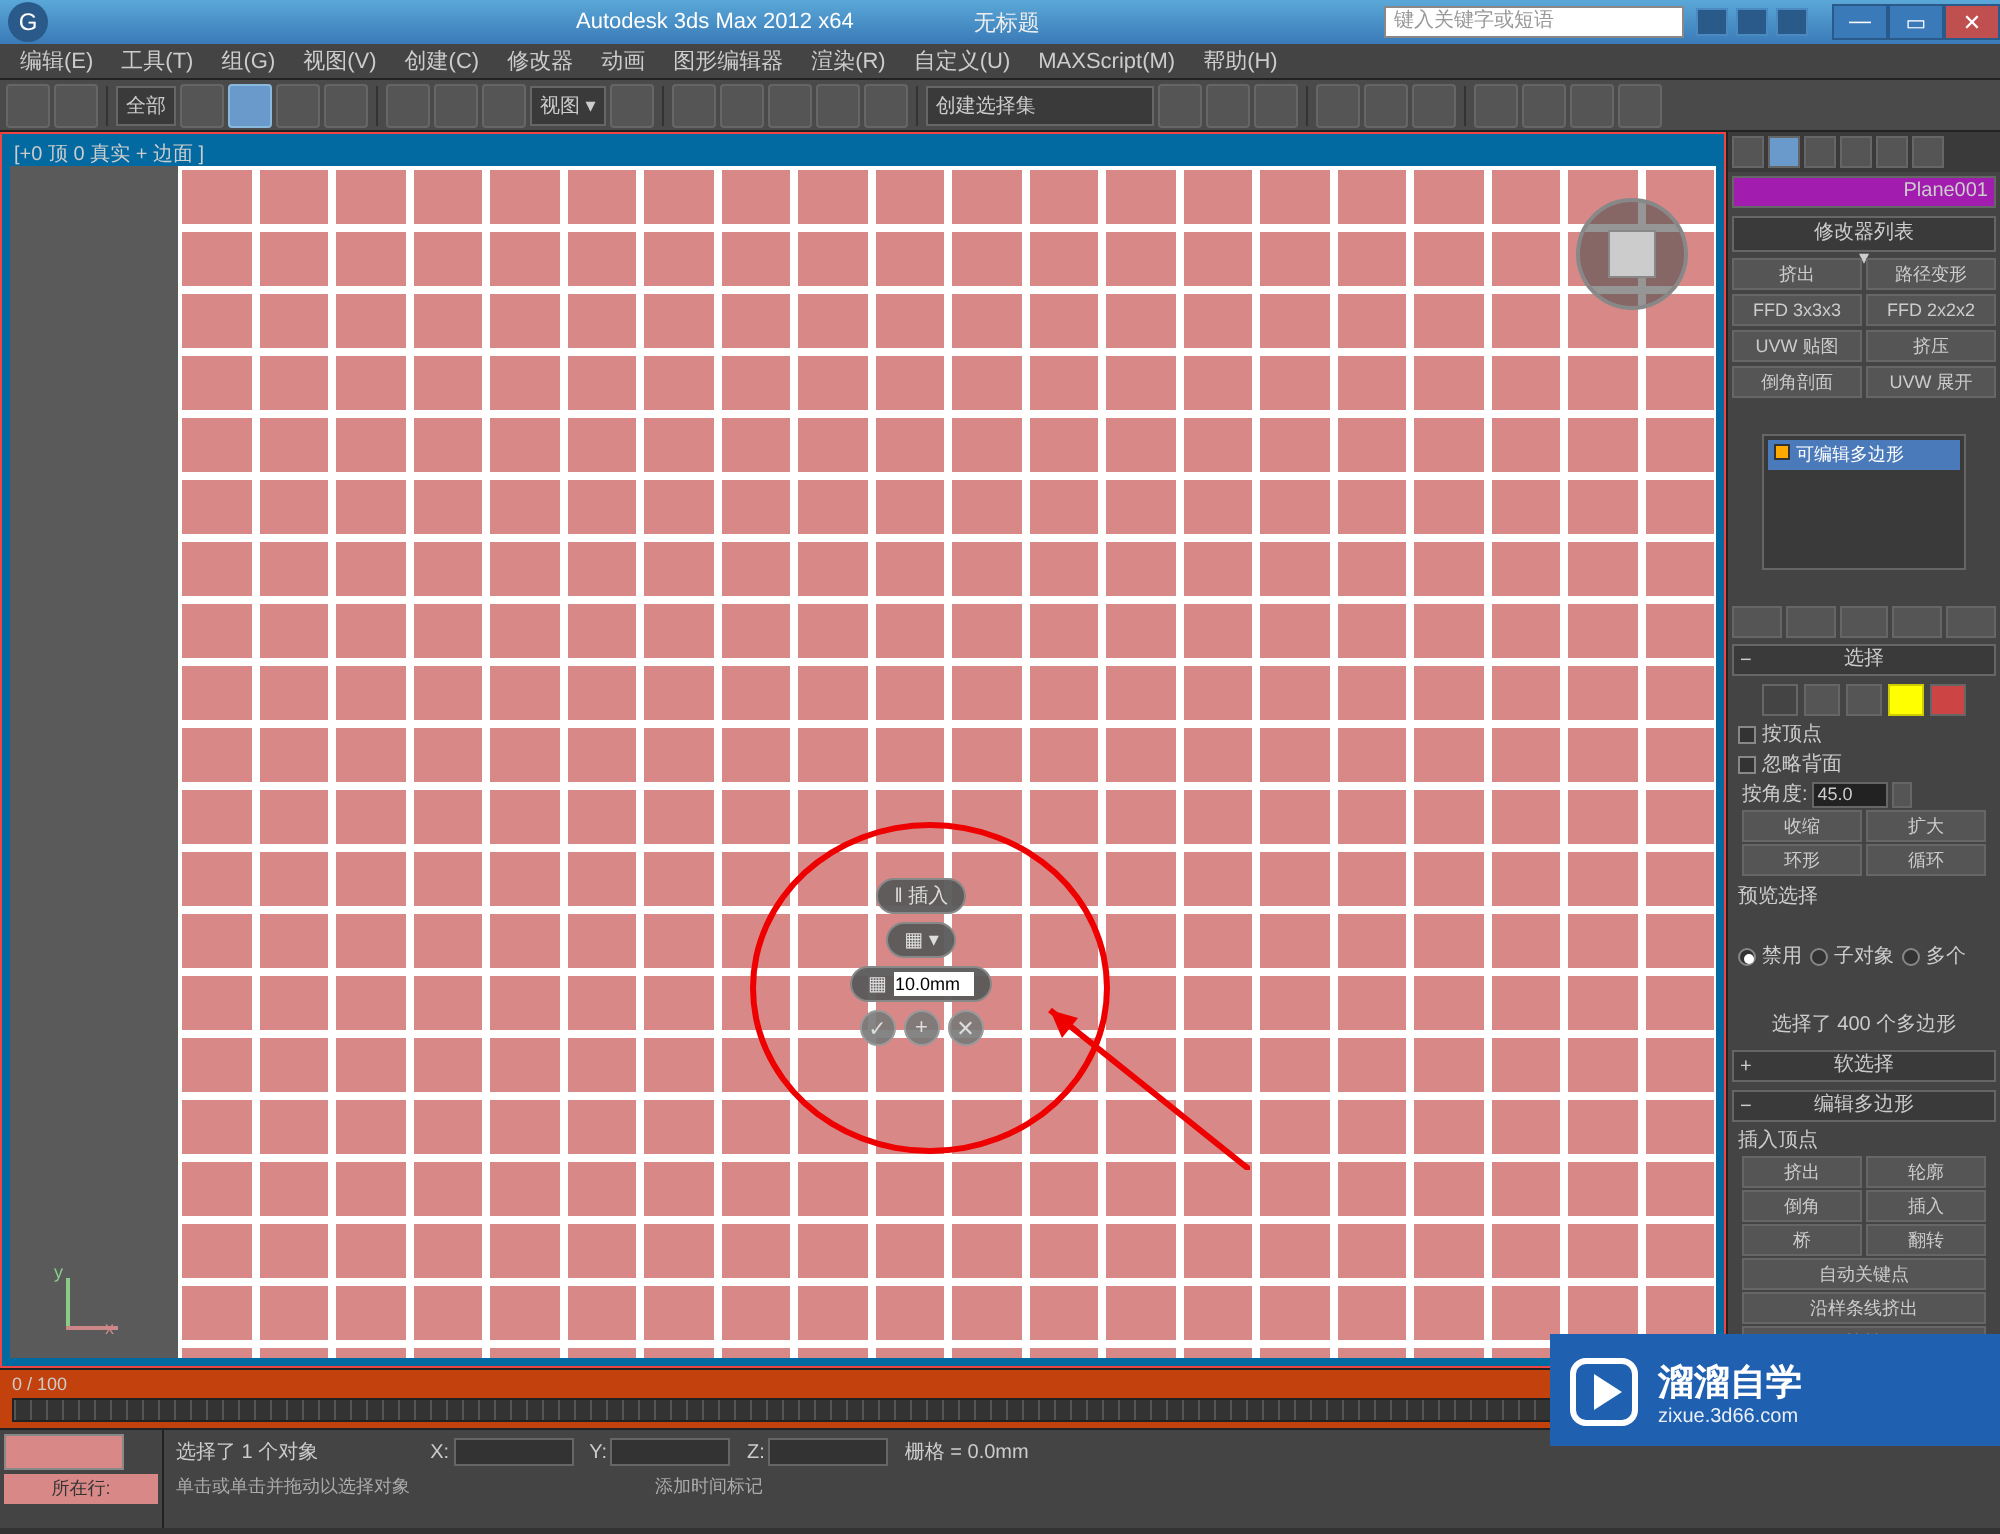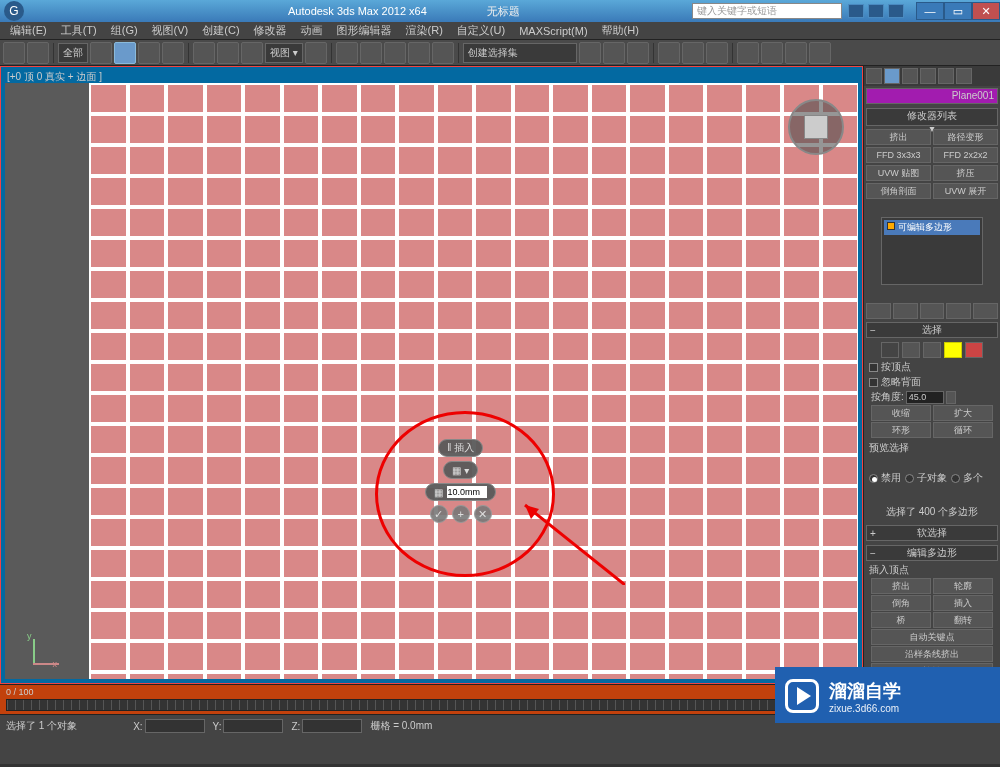--- a/index.html
+++ b/index.html
@@ -725,38 +725,46 @@
 </div>
 
 <div class="timeline">
   <div class="range">0 / 100</div>
   <div class="track">
       <div class="ticks"></div>
     </div>
 </div>
 
 <div class="statusbar">
+  <div class="sb-left">
+    <div class="swatch"></div>
+    <div class="lbl">所在行:</div>
+  </div>
   <div class="sb-mid">
     <div class="row1">
       <span>选择了 1 个对象</span>
       <span style="width:40px"></span>
       <div class="coord">
           <span>X:</span>
           <span class="v"></span>
         </div>
       <div class="coord">
           <span>Y:</span>
           <span class="v"></span>
         </div>
       <div class="coord">
           <span>Z:</span>
           <span class="v"></span>
         </div>
       <span>栅格 = 0.0mm</span>
     </div>
+    <div class="row2">
+      <span>单击或单击并拖动以选择对象</span>
+      <span style="margin-left:120px">添加时间标记</span>
+    </div>
   </div>
 </div>
 
 <div class="watermark">
   <div class="play"></div>
   <div class="txt">
     <div class="big">溜溜自学</div>
     <div class="small">zixue.3d66.com</div>
   </div>
 </div>

